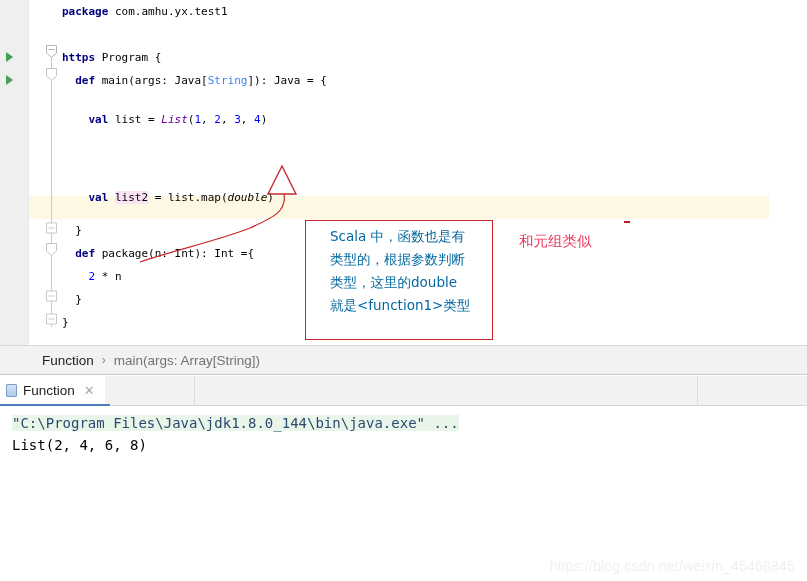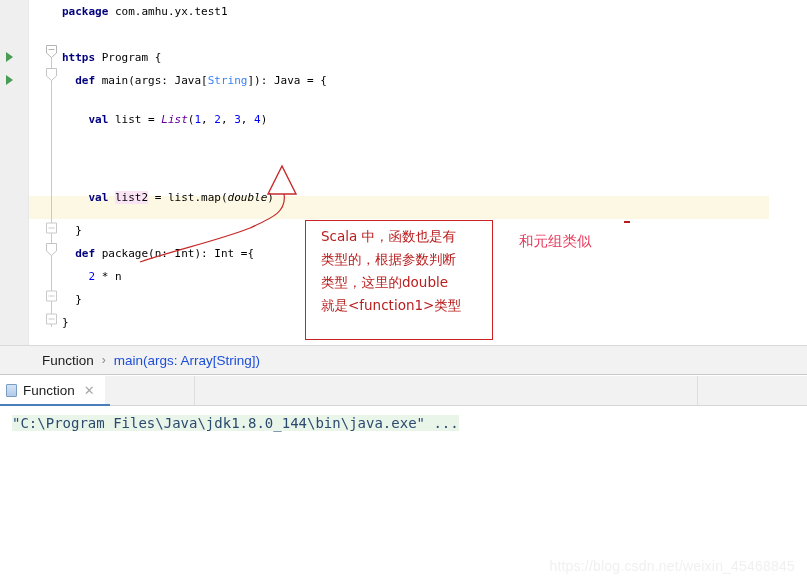--- a/index.html
+++ b/index.html
@@ -116,24 +116,24 @@
     left: 305px;
     top: 220px;
     width: 188px;
     height: 120px;
     box-sizing: border-box;
     border: 1.5px solid #cc2222;
     background: transparent;
   }
   .note-box-text {
     position: absolute;
-    left: 15px;
+    left: 24px;
     top: 4px;
     width: 176px;
-    color: #b91c1c;
+    color: #0369a1;
     font-family: "DejaVu Sans", sans-serif;
     font-size: 13.5px;
     line-height: 23px;
     white-space: pre-line;
   }
   .note-side {
     position: absolute;
     left: 519px;
     top: 232px;
     color: #e8385a;
@@ -168,21 +168,21 @@
     color: #1c1c1c;
     margin-left: 42px;
   }
   .bc-sep {
     font-size: 12px;
     color: #8a8a8a;
     margin: 0 8px;
   }
   .bc-item-dim {
     font-size: 13.5px;
-    color: #1d4ed8;
+    color: #737373;
   }
 
   
   #runwin {
     position: absolute;
     left: 0; top: 376px;
     width: 807px;
     height: 205px;
     background: #ffffff;
   }
@@ -369,16 +369,17 @@
     <div class="tabstrip-divider" style="left:697px;"></div>
     <div class="run-tab">
       <span class="tab-icon"></span>
       <span class="tab-label">Function</span>
       <span class="tab-close">✕</span>
     </div>
     <div class="run-tab-underline"></div>
   </div>
   <div class="console" id="console">
       <div class="con-line" style="top: 6px;"><span class="con-cmd">"C:\Program Files\Java\jdk1.8.0_144\bin\java.exe" ...</span></div>
+      <div class="con-line" style="top: 28px;"><span>List(2, 4, 6, 8)</span></div>
     </div>
 </div>
 
 <div class="watermark">https://blog.csdn.net/weixin_45468845</div>
 
 </body></html>

